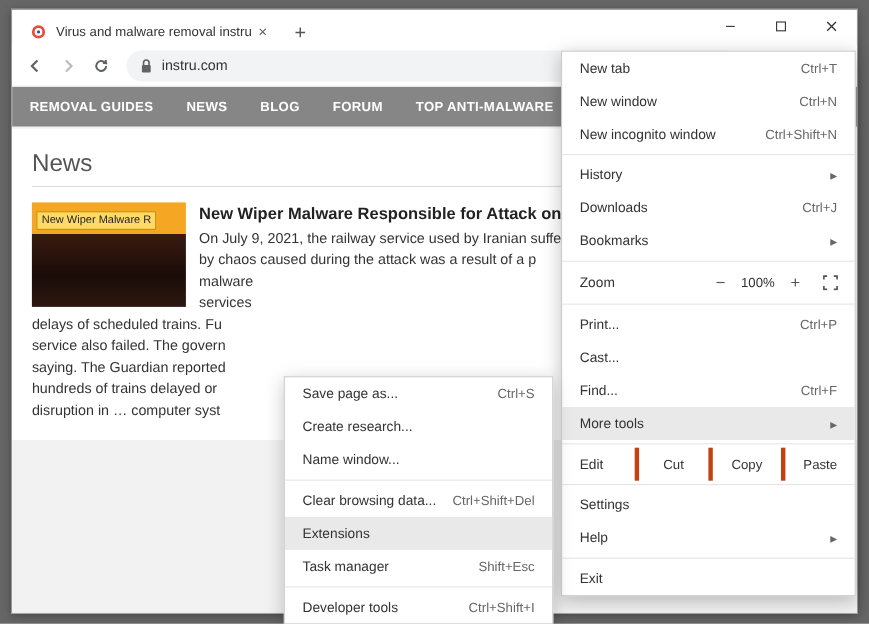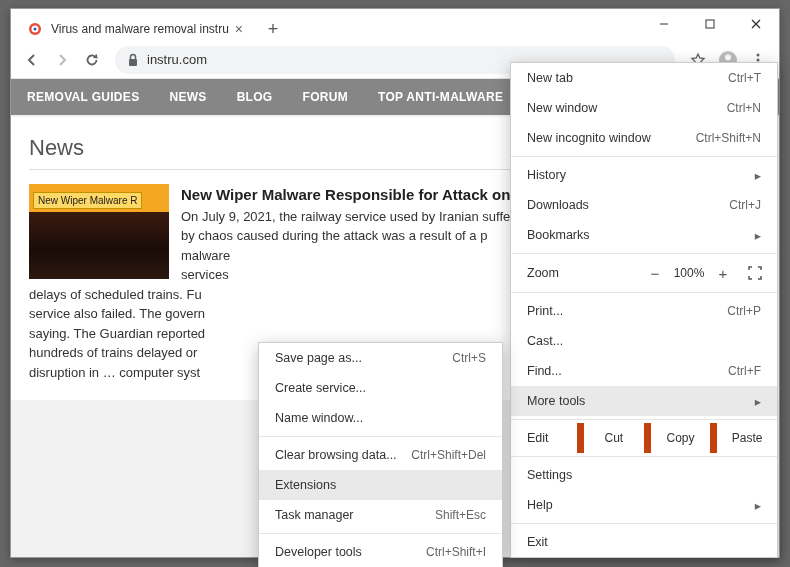--- a/index.html
+++ b/index.html
@@ -38,34 +38,34 @@
 .page-title { font-size:22px; color:#555; font-weight:normal; border-bottom:1px solid #ddd; padding-bottom:8px; margin-bottom:14px; }
 .article { display:flex; gap:12px; }
 .thumb-wrap { width:140px; flex-shrink:0; }
 .thumb { width:140px; height:95px; background:linear-gradient(#f5a623 0%,#f5a623 30%,#3a1a0f 30%,#1a0c08 70%,#2d1810 100%); position:relative; }
 .thumb-label { position:absolute; top:8px; left:4px; background:#ffd966; color:#222; font-size:10px; padding:2px 4px; border:1px solid #c49000; white-space:nowrap; overflow:hidden; max-width:128px; }
 .article-body { flex:1; font-size:13px; line-height:1.5; color:#333; }
 .article-title { font-size:15px; font-weight:bold; color:#222; margin-bottom:0; }
 .fulltext { font-size:13px; line-height:1.5; color:#333; margin-top:0; }
 
 
-.menu { position:absolute; top:62px; right:12px; width:268px; background:#fff; border:1px solid #ccc; box-shadow:0 4px 16px rgba(0,0,0,0.25); font-size:12.5px; color:#333; }
+.menu { position:absolute; top:46px; right:12px; width:268px; background:#fff; border:1px solid #ccc; box-shadow:0 4px 16px rgba(0,0,0,0.25); font-size:12.5px; color:#333; }
 .menu-row { height:30px; display:flex; align-items:center; padding:0 16px; justify-content:space-between; }
 .menu-row.hl { background:#e9e9e9; }
 .menu-sep { height:1px; background:#e5e5e5; margin:3px 0; }
 .shortcut { color:#666; font-size:12px; }
 .arrow { color:#666; }
 .zoom-row { height:32px; display:flex; align-items:center; padding:0 10px 0 16px; justify-content:space-between; }
 .zoom-ctrls { display:flex; align-items:center; gap:0; }
 .zbtn { width:28px; height:24px; display:flex; align-items:center; justify-content:center; color:#555; font-size:15px; }
 .zval { min-width:40px; text-align:center; font-size:12px; }
 .fsbtn { width:24px; height:24px; display:flex; align-items:center; justify-content:center; margin-left:6px; }
 .edit-row { display:flex; height:30px; align-items:stretch; }
 .edit-label { width:66px; display:flex; align-items:center; padding-left:16px; }
-.edit-btn { flex:1; display:flex; align-items:center; justify-content:center; border-left:7px solid #c2410c; font-size:12px; }
+.edit-btn { flex:1; display:flex; align-items:center; justify-content:center; border-left:4px solid #c2410c; font-size:12px; }
 
 
 .submenu { position:absolute; top:342px; left:258px; width:245px; background:#fff; border:1px solid #ccc; box-shadow:0 4px 16px rgba(0,0,0,0.25); font-size:12.5px; color:#333; }
 
 svg { display:block; }
 </style>
 </head>
 <body>
 
 <div class="window">
@@ -261,21 +261,21 @@
       <span>Exit</span>
     </div>
 </div>
 
 <div class="submenu">
   <div class="menu-row">
       <span>Save page as...</span>
       <span class="shortcut">Ctrl+S</span>
     </div>
   <div class="menu-row">
-      <span>Create service...</span>
+      <span>Create research...</span>
     </div>
   <div class="menu-row">
       <span>Name window...</span>
     </div>
   <div class="menu-sep"></div>
   <div class="menu-row">
       <span>Clear browsing data...</span>
       <span class="shortcut">Ctrl+Shift+Del</span>
     </div>
   <div class="menu-row hl">

